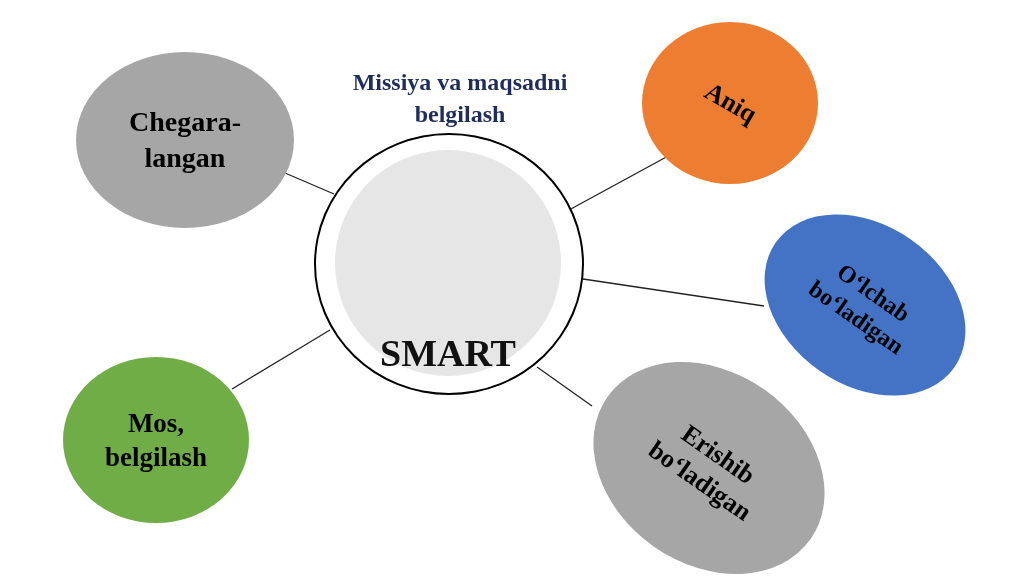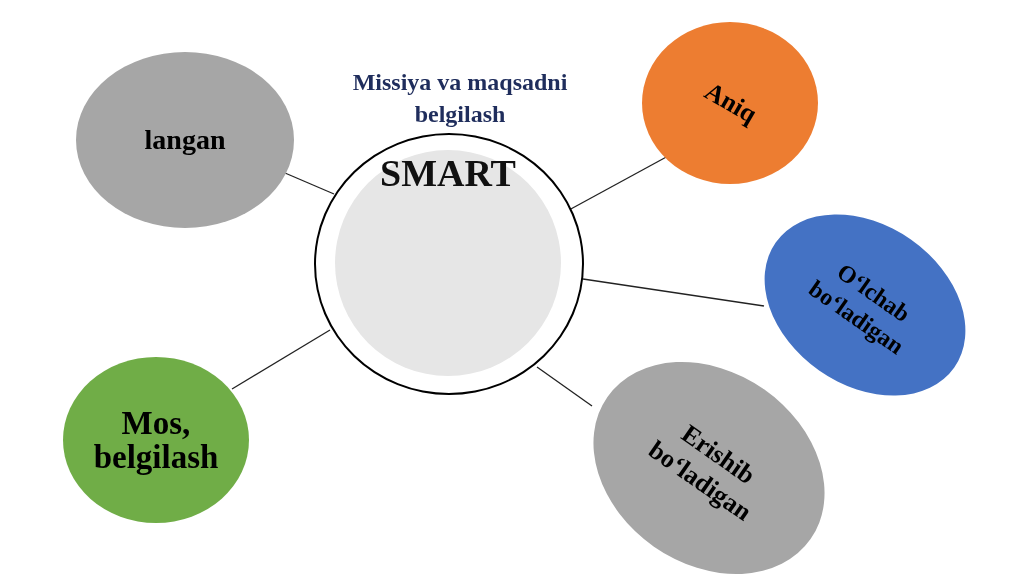--- a/index.html
+++ b/index.html
@@ -2,27 +2,27 @@
 <html><head>
 <meta charset="utf-8">
 <style>
   html, body { margin:0; padding:0; background:#ffffff; }
   body { width:1024px; height:576px; position:relative; overflow:hidden; font-family:"Liberation Serif", serif; }
   svg.links { position:absolute; left:0; top:0; width:1024px; height:576px; }
   .title { position:absolute; left:300px; top:28px; width:320px; text-align:center; color:#1f2d5c; font-weight:bold; font-size:24px; line-height:32px;margin-top:38px; }
   .node { position:absolute; border-radius:50%; display:flex; align-items:center; justify-content:center; text-align:center; font-weight:bold; color:#000; }
   .node span { display:block; }
   .center-outer { left:314px; top:133px; width:270px; height:262px; border:2px solid #000; background:#fff; box-sizing:border-box; }
-  .center-inner { position:absolute; left:335px; top:150px; width:226px; height:226px; border-radius:50%; background:#e6e6e6; display:flex; align-items:flex-start; justify-content:center; text-align:center; font-weight:bold; font-size:38px; line-height:46px; color:#111; }
+  .center-inner { position:absolute; left:335px; top:150px; width:226px; height:226px; border-radius:50%; background:#e6e6e6; display:flex; align-items:flex-end; justify-content:center; text-align:center; font-weight:bold; font-size:38px; line-height:46px; color:#111; }
   .n-chegara { left:76px; top:52px; width:218px; height:176px; background:#a6a6a6; font-size:28px; line-height:36px; }
   .n-aniq { left:642px; top:22px; width:176px; height:162px; background:#ed7d31; font-size:26px; }
   .n-aniq span { transform:rotate(30deg); }
   .n-olchab { left:756px; top:225px; width:218px; height:160px; background:#4472c4; font-size:24px; line-height:30px; transform:rotate(35deg); }
   .n-erishib { left:585px; top:372px; width:248px; height:192px; background:#a6a6a6; font-size:26px; line-height:32px; transform:rotate(35deg); }
-  .n-mos { left:63px; top:357px; width:186px; height:166px; background:#70ad47; font-size:33px; line-height:34px; }
+  .n-mos { left:63px; top:357px; width:186px; height:166px; background:#70ad47; font-size:27px; line-height:34px; }
 </style>
 </head>
 <body>
 
 <svg class="links" viewBox="0 0 1024 576">
   <line x1="285" y1="173" x2="334" y2="194" stroke="#222" stroke-width="1.3"></line>
   <line x1="569" y1="210" x2="670" y2="155" stroke="#222" stroke-width="1.3"></line>
   <line x1="583" y1="279" x2="764" y2="306" stroke="#222" stroke-width="1.3"></line>
   <line x1="537" y1="367" x2="592" y2="406" stroke="#222" stroke-width="1.3"></line>
   <line x1="330" y1="330" x2="232" y2="389" stroke="#222" stroke-width="1.3"></line>
@@ -35,20 +35,21 @@
 
 <div class="node center-outer"></div>
 <div class="center-inner">
   <div>
     <span style="display:block">SMART</span>
   </div>
 </div>
 
 <div class="node n-chegara">
   <div>
+    <span>Chegara-</span>
     <span>langan</span>
   </div>
 </div>
 
 <div class="node n-aniq">
   <span>Aniq</span>
 </div>
 
 <div class="node n-olchab">
   <div>

